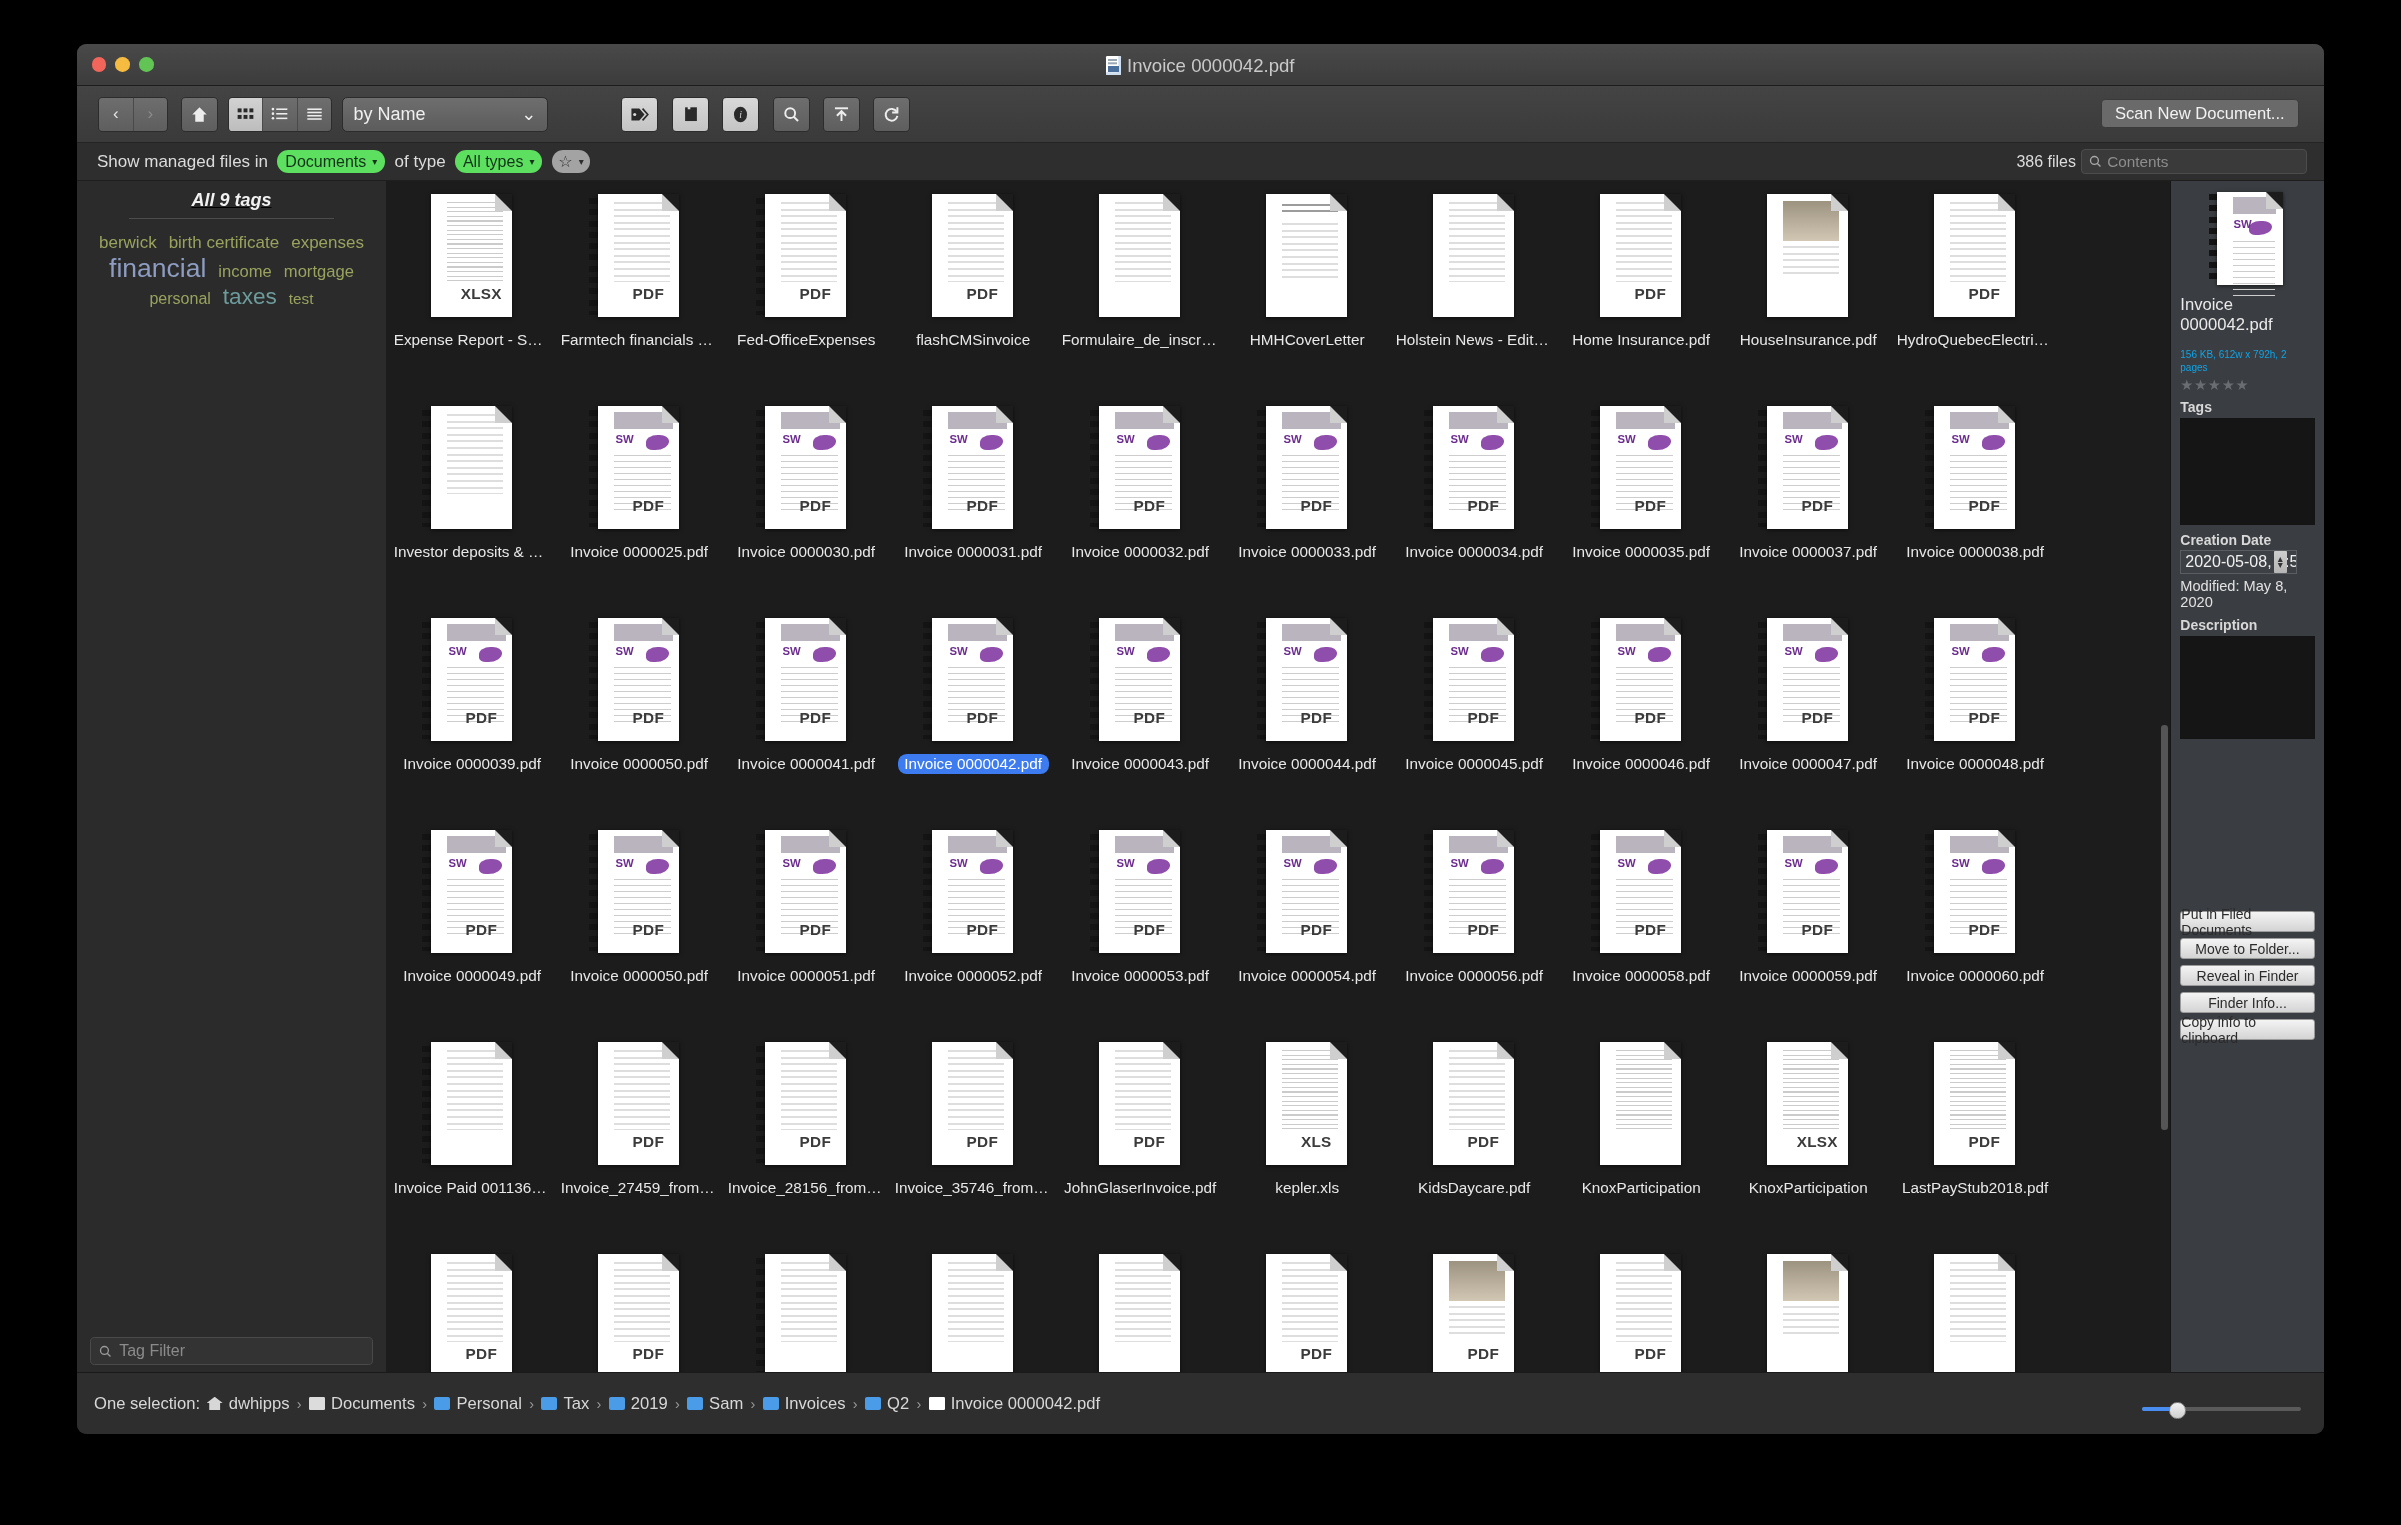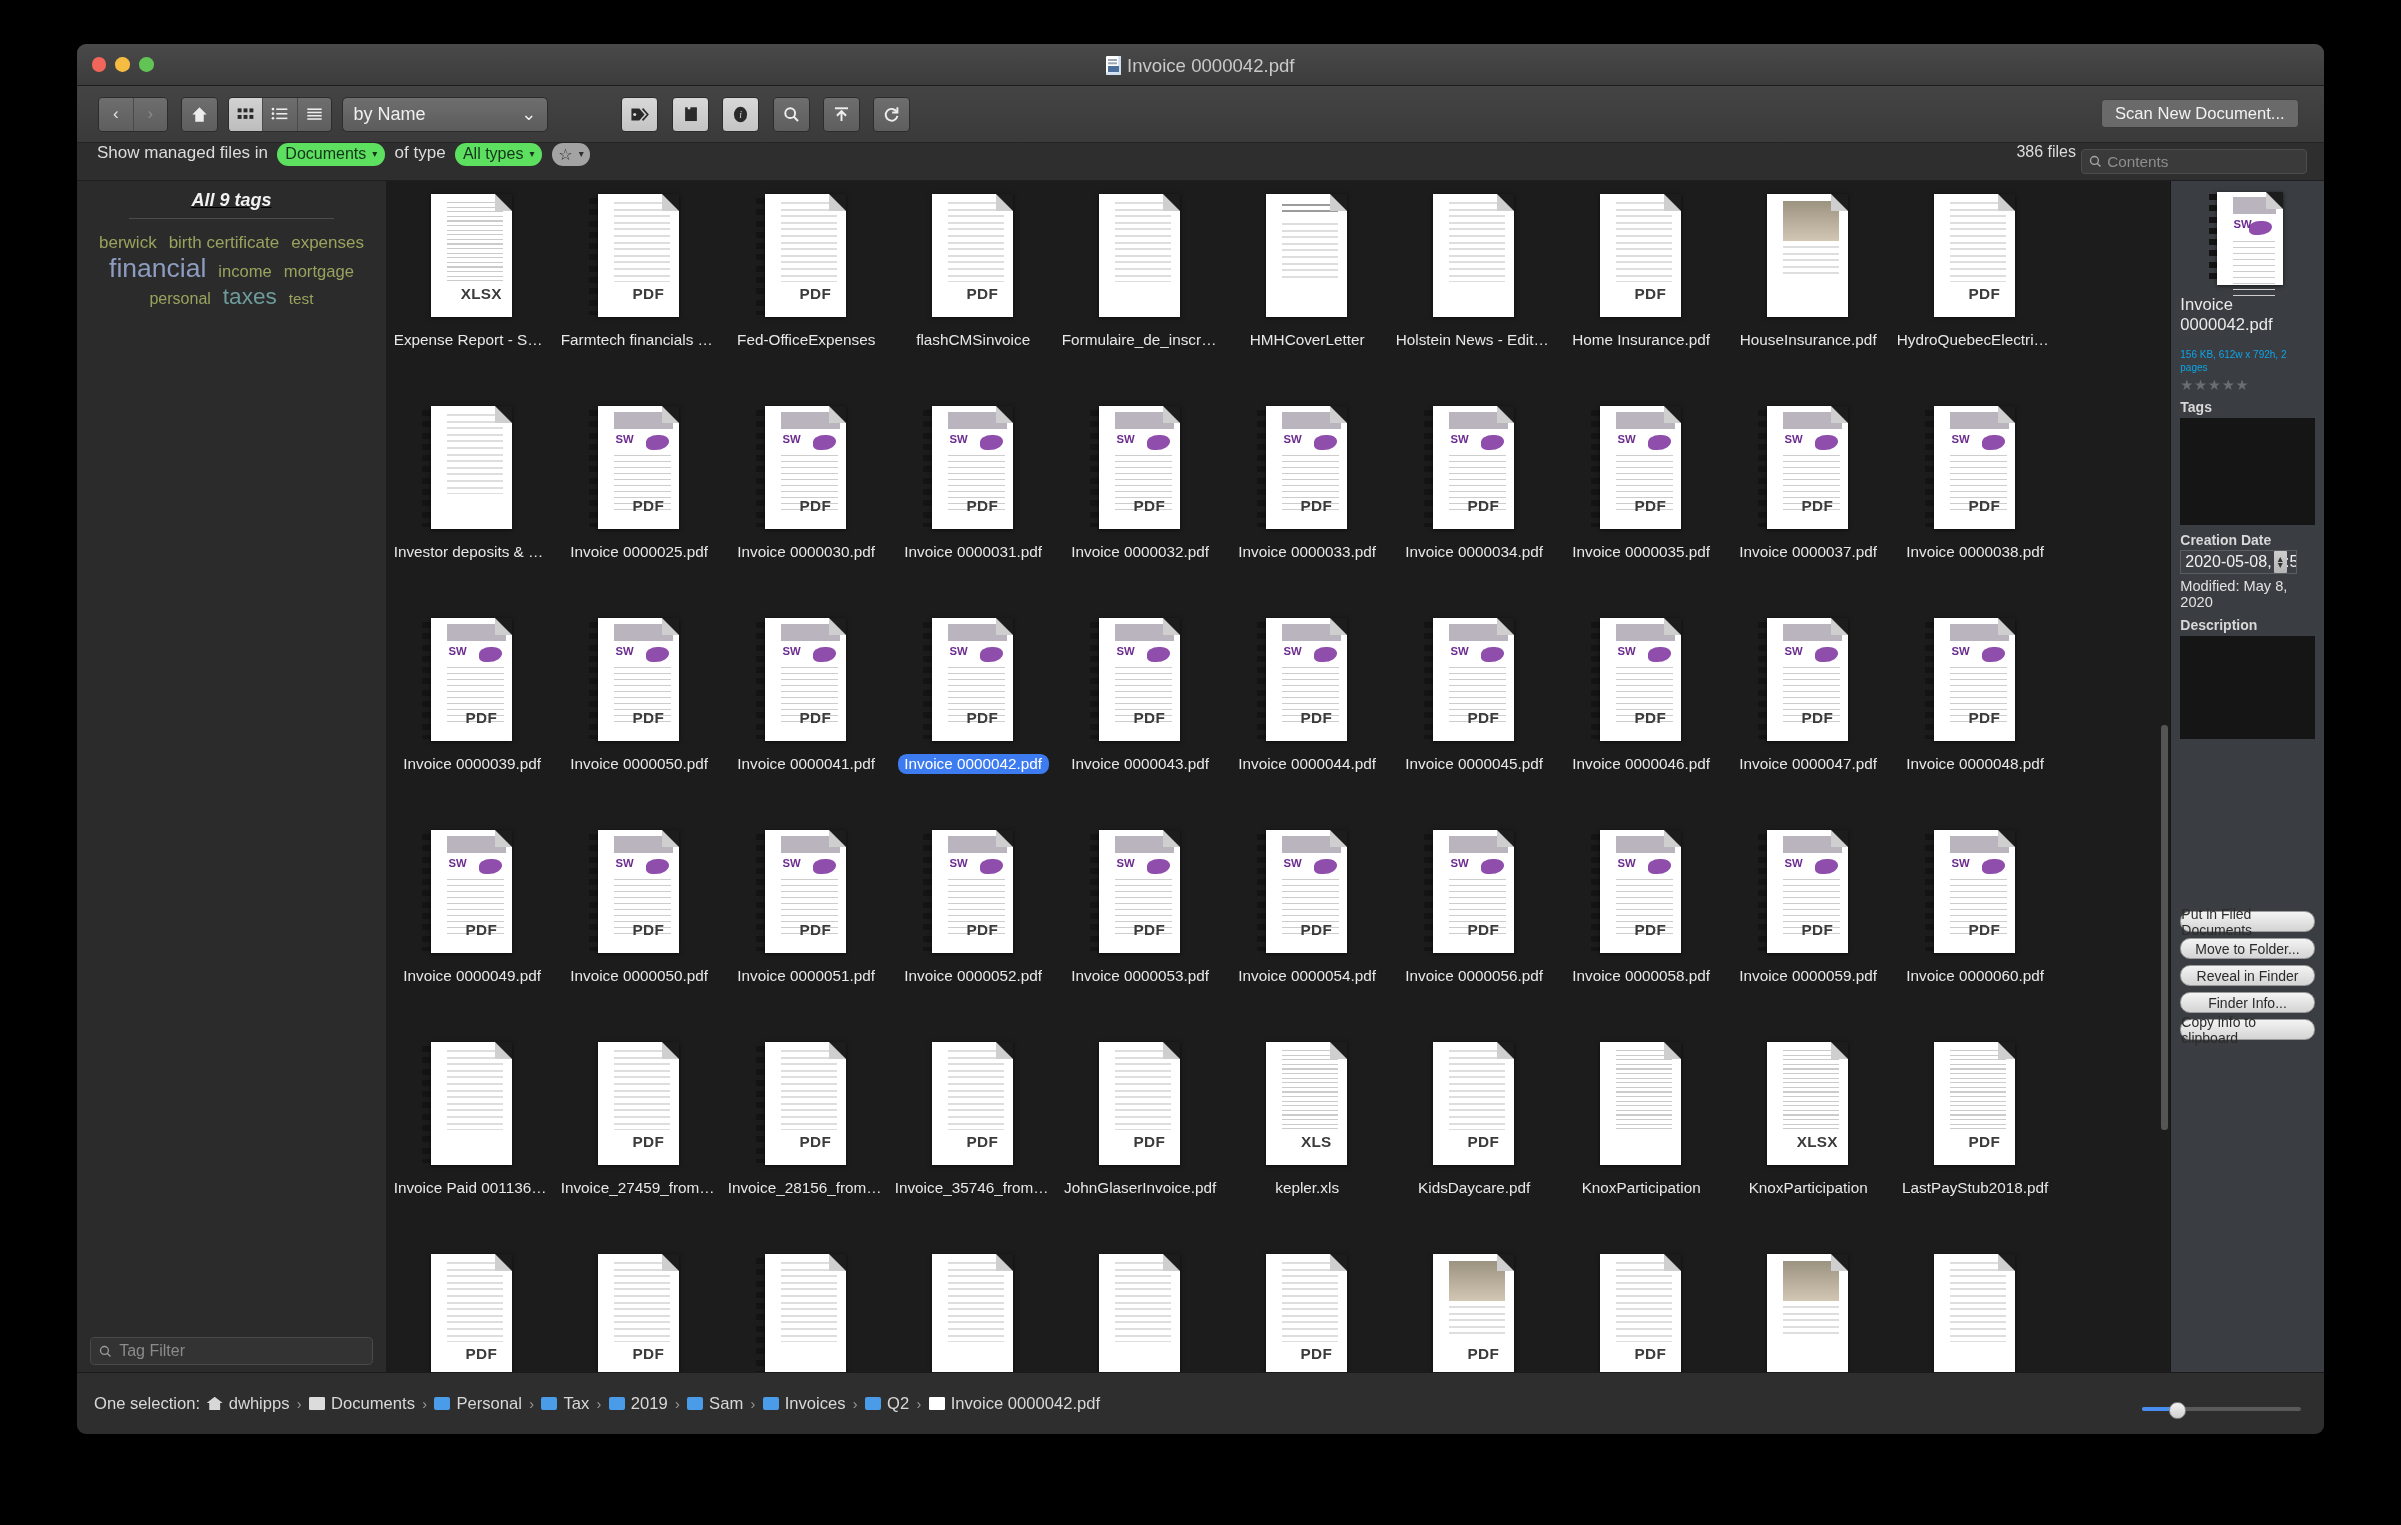--- a/index.html
+++ b/index.html
@@ -85,21 +85,21 @@
     height:37px;background:#2e2e2e;border-bottom:0.7px solid #232323;
     display:flex;align-items:center;padding-left:20px;gap:17px;color:#dcdcdc;font-size:17px;
   }
   .bookmark-icon{width:10.6px;height:17px;background:#e9e9e9;
     clip-path:polygon(0 0,100% 0,100% 100%,50% 74%,0 100%);}
   .star-icon{color:#e9e9e9;font-size:18px;line-height:1;}
 
   
   .filterbar{
     height:37px;background:#2e2e2e;border-bottom:0.7px solid #1e1e1e;
-    display:flex;padding-left:20px;color:#dcdcdc;font-size:17px;gap:9.3px;position:relative;
+    display:flex;align-items:center;padding-left:20px;color:#dcdcdc;font-size:17px;gap:9.3px;position:relative;
   }
   .pill{
     background:#5ddf5f;color:#14331a;border-radius:11.3px;height:22.6px;padding:0 8px;
     display:flex;align-items:center;gap:6px;font-size:16px;
   }
   .pill.grey{background:#a3a3a3;color:#2d2d2d;padding:0 6.6px;}
   .caret{font-size:10px;line-height:1;}
   .filecount{position:absolute;right:248px;color:#dcdcdc;font-size:16px;}
   .contentsearch{
     position:absolute;right:17px;top:6px;width:226px;height:25px;border-radius:4px;
@@ -181,21 +181,21 @@
     overflow:hidden;white-space:nowrap;box-sizing:border-box;position:relative;width:117px;
   }
   .stepper{
     position:absolute;right:9.3px;width:13.3px;height:24px;border-radius:2.7px;
     background:linear-gradient(#cfcfcf,#b4b4b4);display:flex;flex-direction:column;
     align-items:center;justify-content:center;color:#333;font-size:8.6px;line-height:6.6px;
   }
   .modified{font-size:14.6px;color:#e2e2e2;margin-top:4px;}
   .btncol{position:absolute;left:9.3px;right:9.3px;bottom:336px;display:flex;flex-direction:column;gap:6px;}
   .ibtn{
-    height:21px;border-radius:10px;background:linear-gradient(#f4f4f4,#d4d4d4);
+    height:21px;border-radius:3px;background:linear-gradient(#f4f4f4,#d4d4d4);
     border:0.7px solid #9b9b9b;color:#2b2b2b;font-size:14px;display:flex;align-items:center;justify-content:center;
     box-sizing:border-box;
   }
 
   
   .statusbar{
     position:absolute;left:0;right:0;bottom:0;height:61px;background:#2e2e2e;
     border-top:0.7px solid #1a1a1a;display:flex;align-items:center;padding-left:17px;
     color:#d8d8d8;font-size:16.6px;gap:6.6px;
   }

